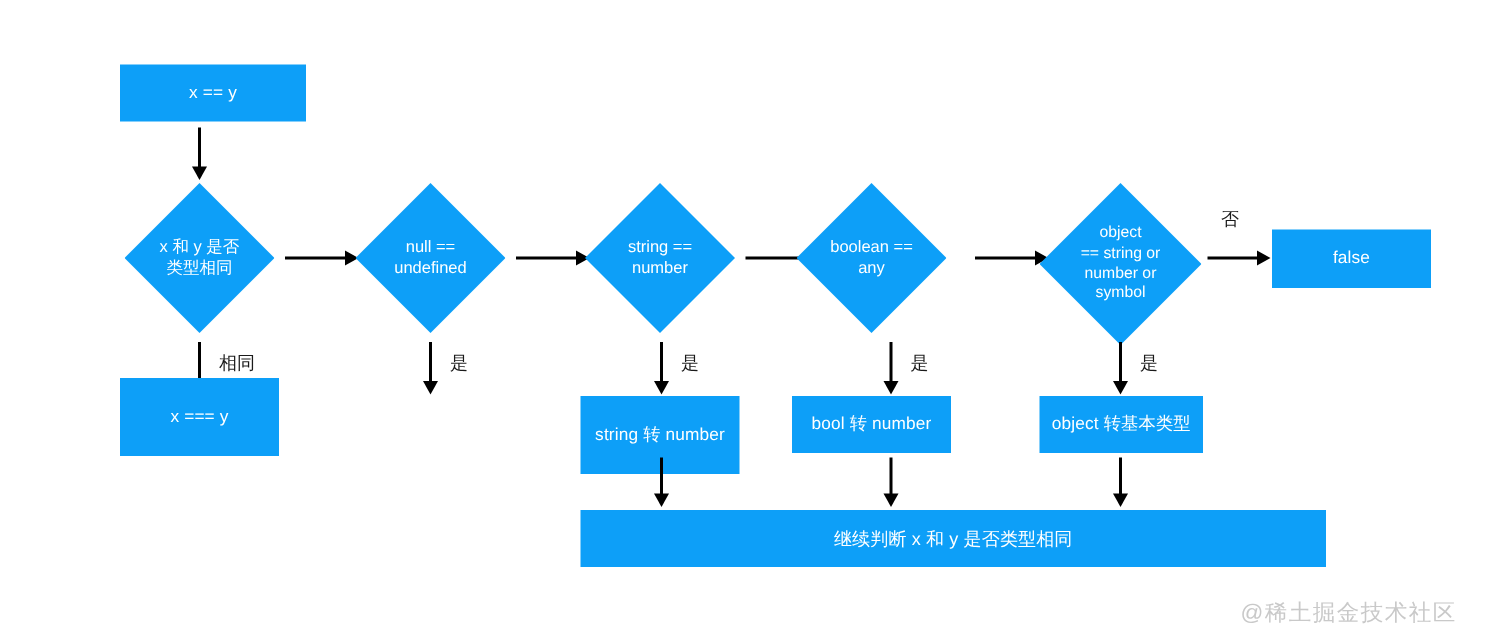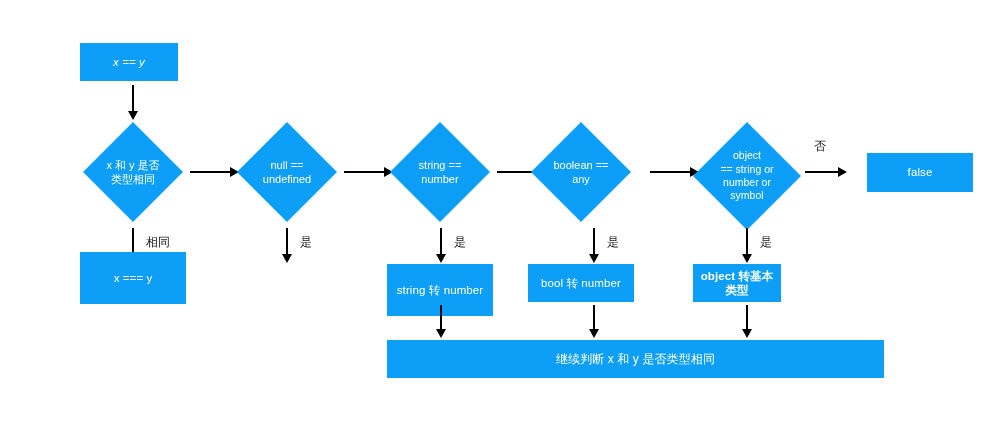--- a/index.html
+++ b/index.html
@@ -108,21 +108,21 @@
     font-size:15px;
     letter-spacing:1px;
     white-space:nowrap;
   }
 </style>
 </head>
 <body>
 
 <div id="canvas">
 
-  <div class="node-box" style="left:80px;top:43px;width:98px;height:38px;font-style:italic;">x == y</div>
+  <div class="node-box" style="left:80px;top:43px;width:124px;height:38px;">x == y</div>
 
   <div class="arrow-v" style="left:132px;top:85px;height:27px;"></div>
 
   <div class="diamond" style="left:83px;top:122px;">
     <div class="shape"></div>
     <div class="dlabel" style="white-space:pre-line;">x 和 y 是否
 类型相同</div>
   </div>
 
   <div class="arrow-h" style="left:190px;top:171px;width:40px;"></div>
@@ -155,41 +155,42 @@
     <div class="shape"></div>
     <div class="dlabel" style="white-space:pre-line;">object
 == string or
 number or
 symbol</div>
   </div>
 
   <div class="arrow-h" style="left:805px;top:171px;width:33px;"></div>
   <div class="edge-label" style="left:814px;top:140px;">否</div>
 
-  <div class="node-box" style="left:848px;top:153px;width:106px;height:39px;margin-left:19px;">false</div>
+  <div class="node-box" style="left:848px;top:153px;width:106px;height:39px;">false</div>
 
   <div class="arrow-v" style="left:132px;top:228px;height:27px;"></div>
   <div class="edge-label" style="left:146px;top:236px;">相同</div>
   <div class="node-box" style="left:80px;top:252px;width:106px;height:52px;">x === y</div>
 
   <div class="arrow-v" style="left:286px;top:228px;height:27px;"></div>
   <div class="edge-label" style="left:300px;top:236px;">是</div>
 
   <div class="arrow-v" style="left:440px;top:228px;height:27px;"></div>
   <div class="edge-label" style="left:454px;top:236px;">是</div>
   <div class="node-box" style="left:387px;top:264px;width:106px;height:52px;">string 转 number</div>
 
   <div class="arrow-v" style="left:593px;top:228px;height:27px;"></div>
   <div class="edge-label" style="left:607px;top:236px;">是</div>
   <div class="node-box" style="left:528px;top:264px;width:106px;height:38px;">bool 转 number</div>
 
   <div class="arrow-v" style="left:746px;top:228px;height:27px;"></div>
   <div class="edge-label" style="left:760px;top:236px;">是</div>
-  <div class="node-box" style="left:693px;top:264px;width:88px;height:38px;font-weight:bold;">object 转基本类型</div>
+  <div class="node-box" style="left:693px;top:264px;width:109px;height:38px;">object 转基本类型</div>
 
   <div class="arrow-v" style="left:440px;top:305px;height:25px;"></div>
   <div class="arrow-v" style="left:593px;top:305px;height:25px;"></div>
   <div class="arrow-v" style="left:746px;top:305px;height:25px;"></div>
 
   <div class="node-box wide-bar" style="left:387px;top:340px;width:497px;height:38px;">继续判断 x 和 y 是否类型相同</div>
 
+  <div class="watermark" style="left:827px;top:399px;">@稀土掘金技术社区</div>
 
 </div>
 
 </body></html>

